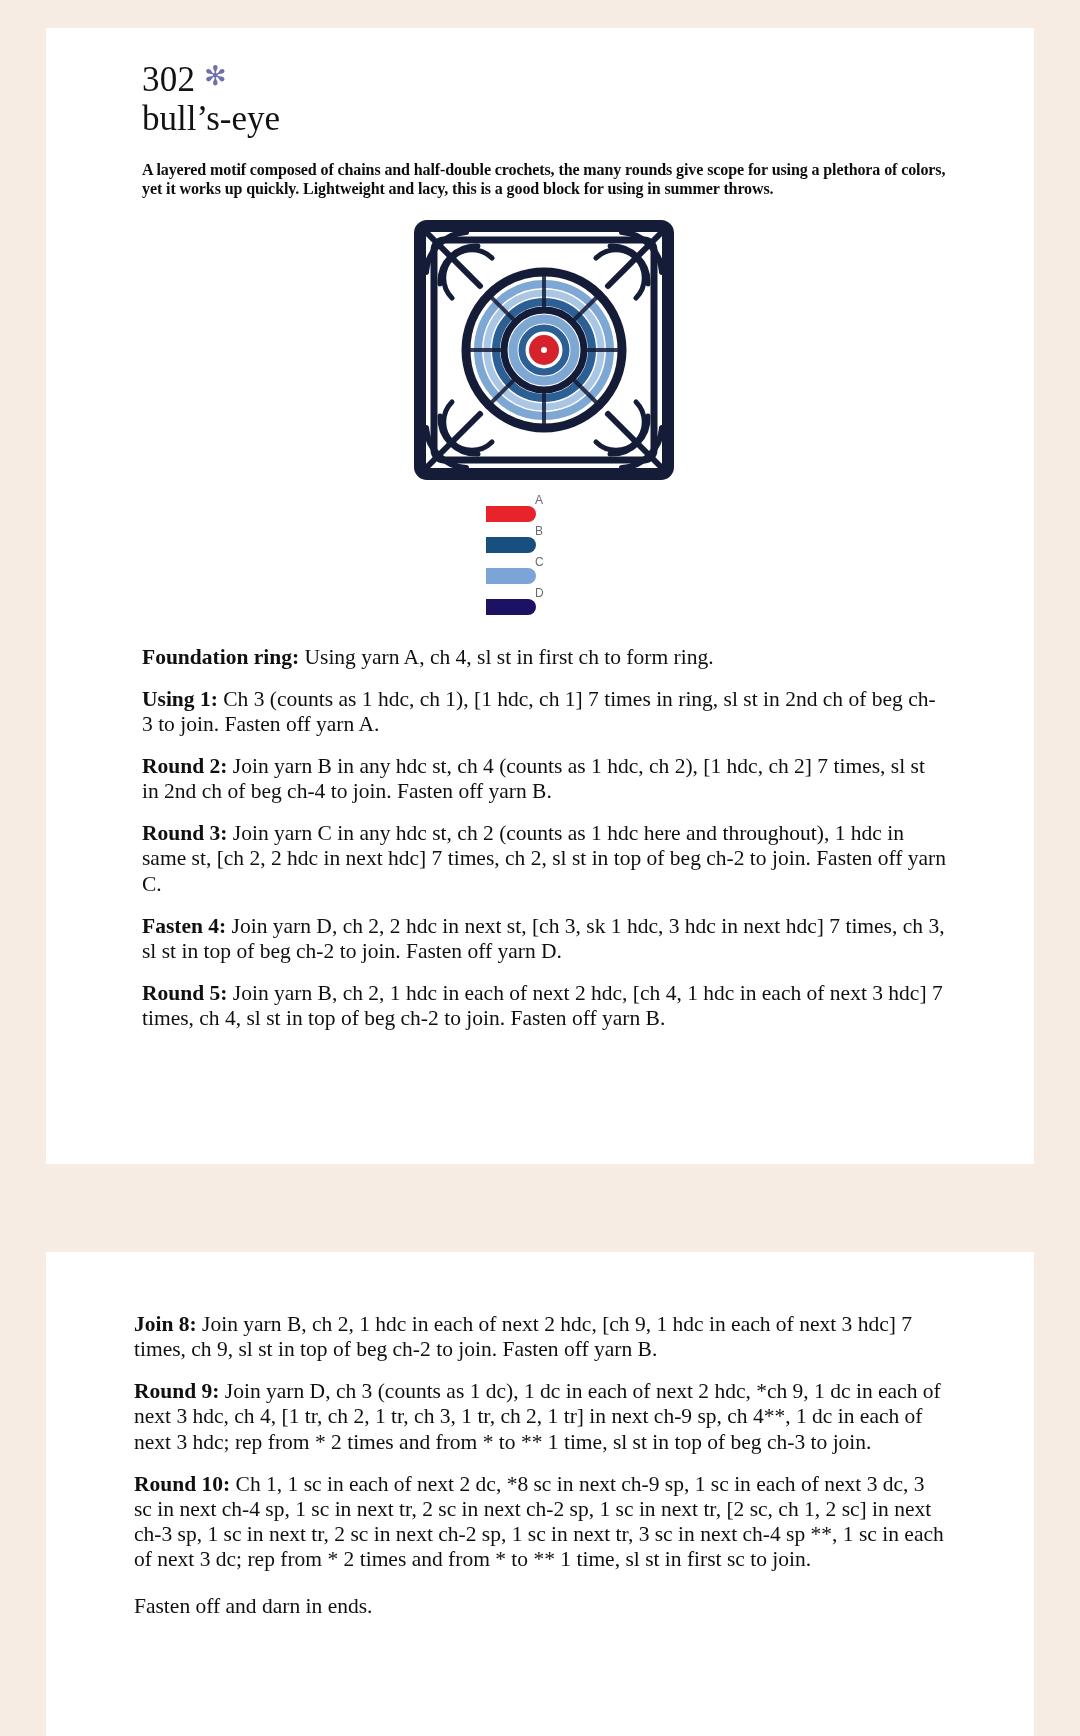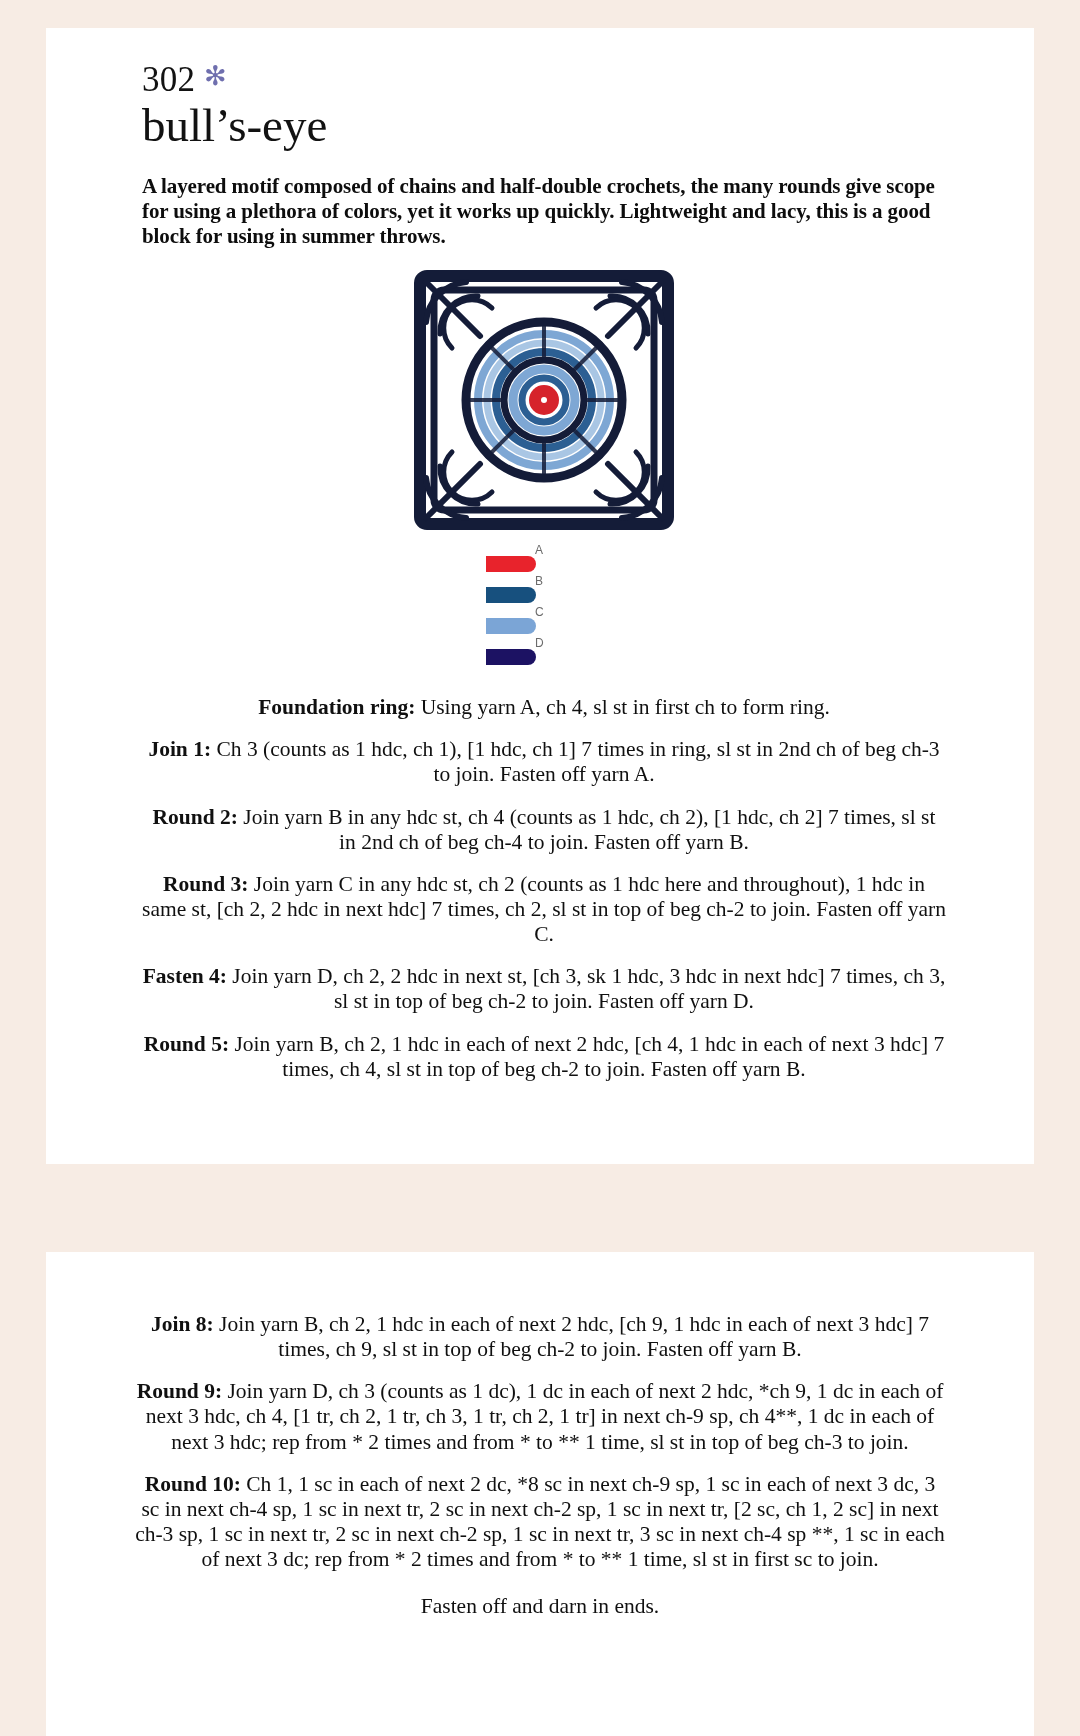--- a/index.html
+++ b/index.html
@@ -37,30 +37,30 @@
     display: flex;
     align-items: flex-start;
     gap: 9px;
   }
   .star {
     color: #6f6fae;
     font-size: 27px;
     line-height: 1.1;
   }
   .motif-name {
-    font-size: 47px;
+    font-size: 35px;
     line-height: 1.12;
     color: #121212;
     margin: 0 0 22px 0;
     font-weight: 400;
   }
 
   .blurb {
     font-weight: bold;
-    font-size: 21px;
+    font-size: 16px;
     line-height: 1.20;
     color: #0d0d0d;
     margin: 0 0 20px 0;
     letter-spacing: -0.1px;
   }
 
   
   .swatch-wrap {
     display: flex;
     justify-content: center;
@@ -113,21 +113,21 @@
     border-radius: 0 9px 9px 0;
   }
 
   
   .instructions { margin-top: 26px; }
   .instr {
     font-size: 21.5px;
     line-height: 1.17;
     color: #101010;
     margin: 0 0 17px 0;
-    text-align: center;
+    text-align: left;
   }
   .instr:last-child { margin-bottom: 0; }
   .instr b { font-weight: bold; }
   .closing { margin-top: 22px; }
 
   .gap-strip {
     height: 44px;
     background: #f7ece4;
     width: 100%;
   }
@@ -234,21 +234,21 @@
               <span class="tip" style="background:#1c1263"></span>
           </span>
         </div>
       </div>
 
       <div class="instructions">
         <p class="instr">
           <b>Foundation ring:</b><span> Using yarn A, ch 4, sl st in first ch to form ring.</span>
         </p>
         <p class="instr">
-          <b>Join 1:</b><span> Ch 3 (counts as 1 hdc, ch 1), [1 hdc, ch 1] 7 times in ring, sl st in 2nd ch of beg ch-3 to join. Fasten off yarn A.</span>
+          <b>Using 1:</b><span> Ch 3 (counts as 1 hdc, ch 1), [1 hdc, ch 1] 7 times in ring, sl st in 2nd ch of beg ch-3 to join. Fasten off yarn A.</span>
         </p>
         <p class="instr">
           <b>Round 2:</b><span> Join yarn B in any hdc st, ch 4 (counts as 1 hdc, ch 2), [1 hdc, ch 2] 7 times, sl st in 2nd ch of beg ch-4 to join. Fasten off yarn B.</span>
         </p>
         <p class="instr">
           <b>Round 3:</b><span> Join yarn C in any hdc st, ch 2 (counts as 1 hdc here and throughout), 1 hdc in same st, [ch 2, 2 hdc in next hdc] 7 times, ch 2, sl st in top of beg ch-2 to join. Fasten off yarn C.</span>
         </p>
         <p class="instr">
           <b>Fasten 4:</b><span> Join yarn D, ch 2, 2 hdc in next st, [ch 3, sk 1 hdc, 3 hdc in next hdc] 7 times, ch 3, sl st in top of beg ch-2 to join. Fasten off yarn D.</span>
         </p>

